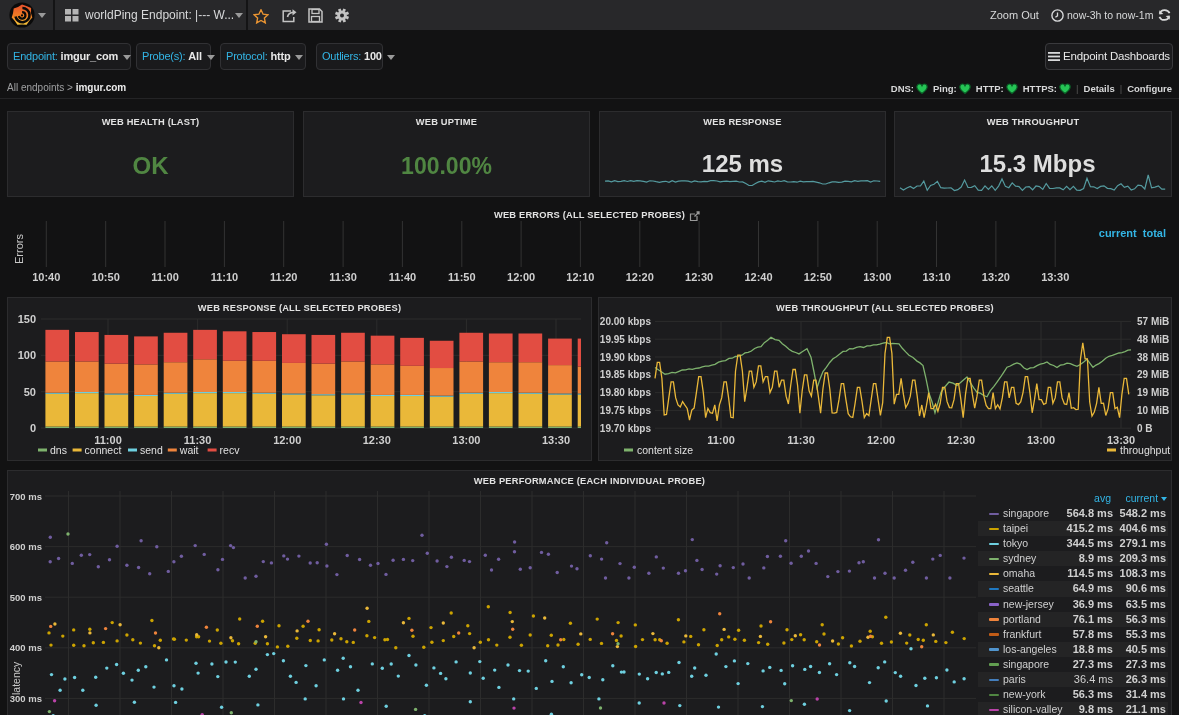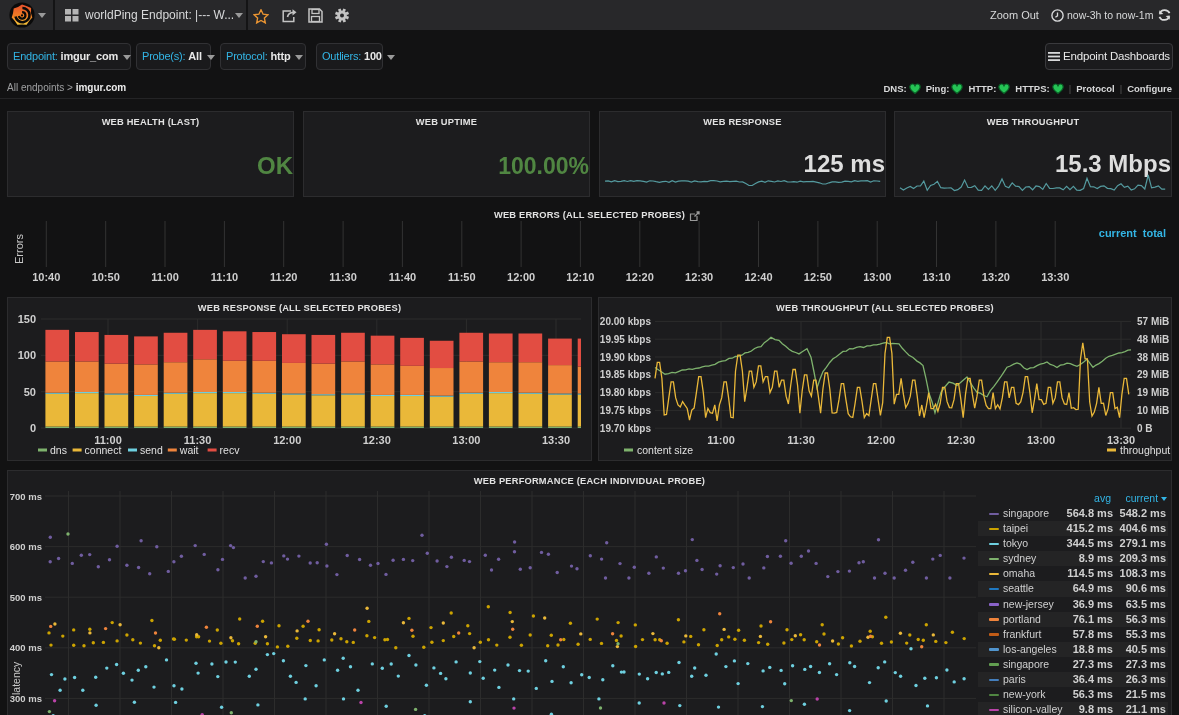--- a/index.html
+++ b/index.html
@@ -9,21 +9,21 @@
 .navtxt{position:absolute;top:0;height:30px;line-height:30px;color:#d8d9da;font-size:12px;white-space:nowrap;}
 .navsm{position:absolute;top:0;height:30px;line-height:30px;color:#d8d9da;font-size:11px;white-space:nowrap;}
 .caret{display:inline-block;width:0;height:0;border-left:4px solid transparent;
  border-right:4px solid transparent;border-top:5px solid #9a9a9a;vertical-align:middle;}
 .btn{position:absolute;background:#1a1a1c;border:1px solid #313134;border-radius:4px;
  height:27px;line-height:25px;font-size:11px;letter-spacing:-0.2px;color:#e8e8e8;padding:0 5px;white-space:nowrap;}
 .btn .lbl{color:#33b5e5;}
 .panel{position:absolute;background:#1c1c1e;border:1px solid #2c2c2e;}
 .ptitle{position:absolute;width:100%;text-align:center;font-size:9.3px;font-weight:bold;
  color:#e2e2e2;letter-spacing:0.2px;white-space:nowrap;}
-.statval{position:absolute;width:100%;text-align:right;font-weight:bold;font-size:24px;}
+.statval{position:absolute;width:100%;text-align:center;font-weight:bold;font-size:24px;}
 svg text{font-family:"Liberation Sans",sans-serif;}
 </style></head><body>
 <div class="navbar">
     <svg class="abs" style="left:9px;top:2px" width="26" height="26">
 <defs>
         <linearGradient id="gl" x1="0" y1="0" x2="0" y2="1">
 <stop offset="0" stop-color="#e8502d"></stop>
           <stop offset="0.55" stop-color="#ef7c23"></stop>
           <stop offset="1" stop-color="#f9c73a"></stop>
         </linearGradient>
@@ -104,21 +104,21 @@
     <span>Ping:<svg width="12" height="11" style="vertical-align:-2px;margin-left:2px">
         <path d="M6 10.4 C3.1 8.3 0.8 6.2 0.8 4 C0.8 2.2 2.1 1 3.6 1 C4.7 1 5.6 1.7 6 2.7 C6.4 1.7 7.3 1 8.4 1 C9.9 1 11.2 2.2 11.2 4 C11.2 6.2 8.9 8.3 6 10.4 Z" fill="#25c455" stroke="#0a5c26" stroke-width="1.2"></path>
       </svg></span>
     <span>HTTP:<svg width="12" height="11" style="vertical-align:-2px;margin-left:2px">
         <path d="M6 10.4 C3.1 8.3 0.8 6.2 0.8 4 C0.8 2.2 2.1 1 3.6 1 C4.7 1 5.6 1.7 6 2.7 C6.4 1.7 7.3 1 8.4 1 C9.9 1 11.2 2.2 11.2 4 C11.2 6.2 8.9 8.3 6 10.4 Z" fill="#25c455" stroke="#0a5c26" stroke-width="1.2"></path>
       </svg></span>
     <span>HTTPS:<svg width="12" height="11" style="vertical-align:-2px;margin-left:2px">
         <path d="M6 10.4 C3.1 8.3 0.8 6.2 0.8 4 C0.8 2.2 2.1 1 3.6 1 C4.7 1 5.6 1.7 6 2.7 C6.4 1.7 7.3 1 8.4 1 C9.9 1 11.2 2.2 11.2 4 C11.2 6.2 8.9 8.3 6 10.4 Z" fill="#25c455" stroke="#0a5c26" stroke-width="1.2"></path>
       </svg></span>
     <span style="color:#555;font-weight:normal">|</span>
-    <span>Protocol</span>
+    <span>Details</span>
     <span style="color:#555;font-weight:normal">|</span>
     <span>Configure</span>
   </div>
 <div class="panel" style="left:7px;top:111px;width:287px;height:86px">
     <div class="ptitle" style="top:5px">WEB HEALTH (LAST)</div>
     <div class="statval" style="top:40px;color:#508642">OK</div>
   </div>
 <div class="panel" style="left:303px;top:111px;width:287px;height:86px">
     <div class="ptitle" style="top:5px">WEB UPTIME</div>
     <div class="statval" style="top:41px;color:#508642;font-size:23px">100.00%</div>
@@ -874,28 +874,28 @@
       </div>
       <div style="height:15.1px;line-height:15px;position:relative;">
         <span style="position:absolute;left:11px;top:6.5px;width:10px;height:2.5px;border-radius:1px;background:#629E51"></span>
         <span style="position:absolute;left:25px">singapore</span>
         <span style="position:absolute;right:55px;font-weight:bold;font-size:11px">27.3 ms</span>
         <span style="position:absolute;right:2px;font-weight:bold;font-size:11px">27.3 ms</span>
       </div>
       <div style="height:15.1px;line-height:15px;position:relative;background:rgba(255,255,255,0.035);">
         <span style="position:absolute;left:11px;top:6.5px;width:10px;height:2.5px;border-radius:1px;background:#447EBC"></span>
         <span style="position:absolute;left:25px">paris</span>
-        <span style="position:absolute;right:55px;font-weight:bold;font-size:11px">36.4 ms</span>
+        <span style="position:absolute;right:55px;font-weight:normal;font-size:11px">36.4 ms</span>
         <span style="position:absolute;right:2px;font-weight:bold;font-size:11px">26.3 ms</span>
       </div>
       <div style="height:15.1px;line-height:15px;position:relative;">
         <span style="position:absolute;left:11px;top:6.5px;width:10px;height:2.5px;border-radius:1px;background:#508642"></span>
         <span style="position:absolute;left:25px">new-york</span>
         <span style="position:absolute;right:55px;font-weight:bold;font-size:11px">56.3 ms</span>
-        <span style="position:absolute;right:2px;font-weight:bold;font-size:11px">21.5 ms</span>
+        <span style="position:absolute;right:2px;font-weight:bold;font-size:11px">31.4 ms</span>
       </div>
       <div style="height:15.1px;line-height:15px;position:relative;background:rgba(255,255,255,0.035);">
         <span style="position:absolute;left:11px;top:6.5px;width:10px;height:2.5px;border-radius:1px;background:#BA43A9"></span>
         <span style="position:absolute;left:25px">silicon-valley</span>
         <span style="position:absolute;right:55px;font-weight:bold;font-size:11px">9.8 ms</span>
         <span style="position:absolute;right:2px;font-weight:bold;font-size:11px">21.1 ms</span>
       </div>
     </div>
   </div>
 </body></html>

